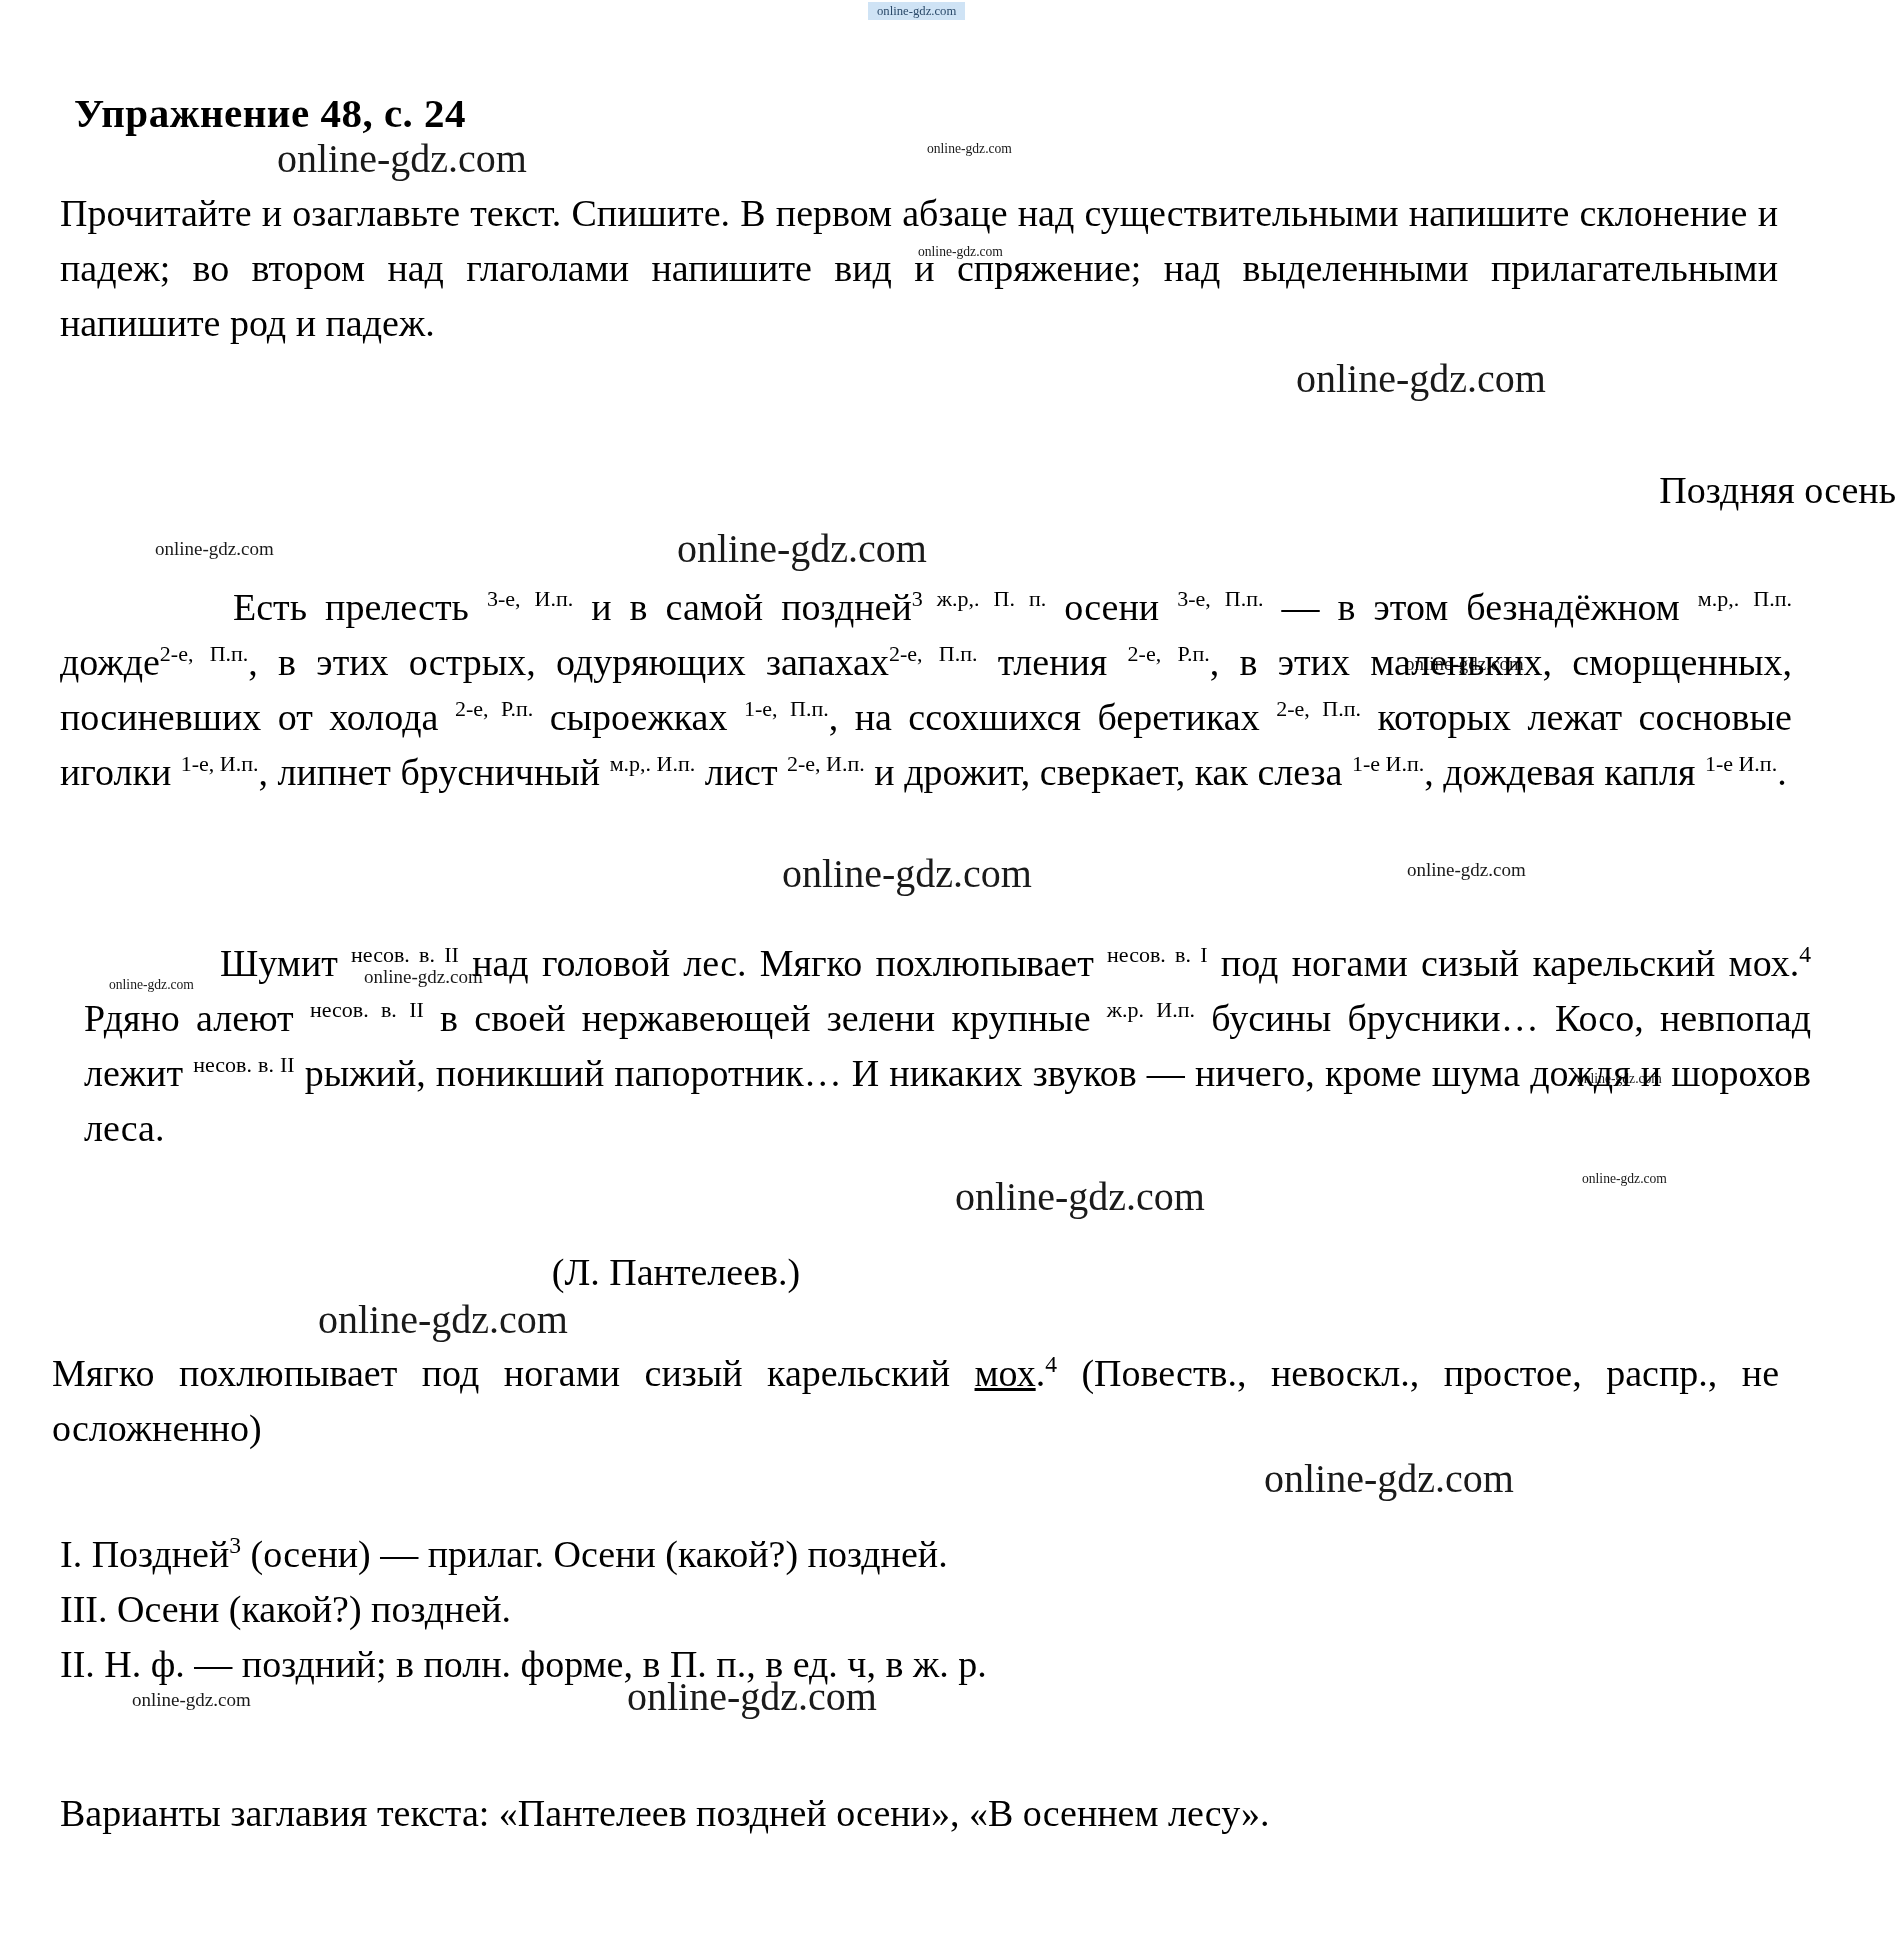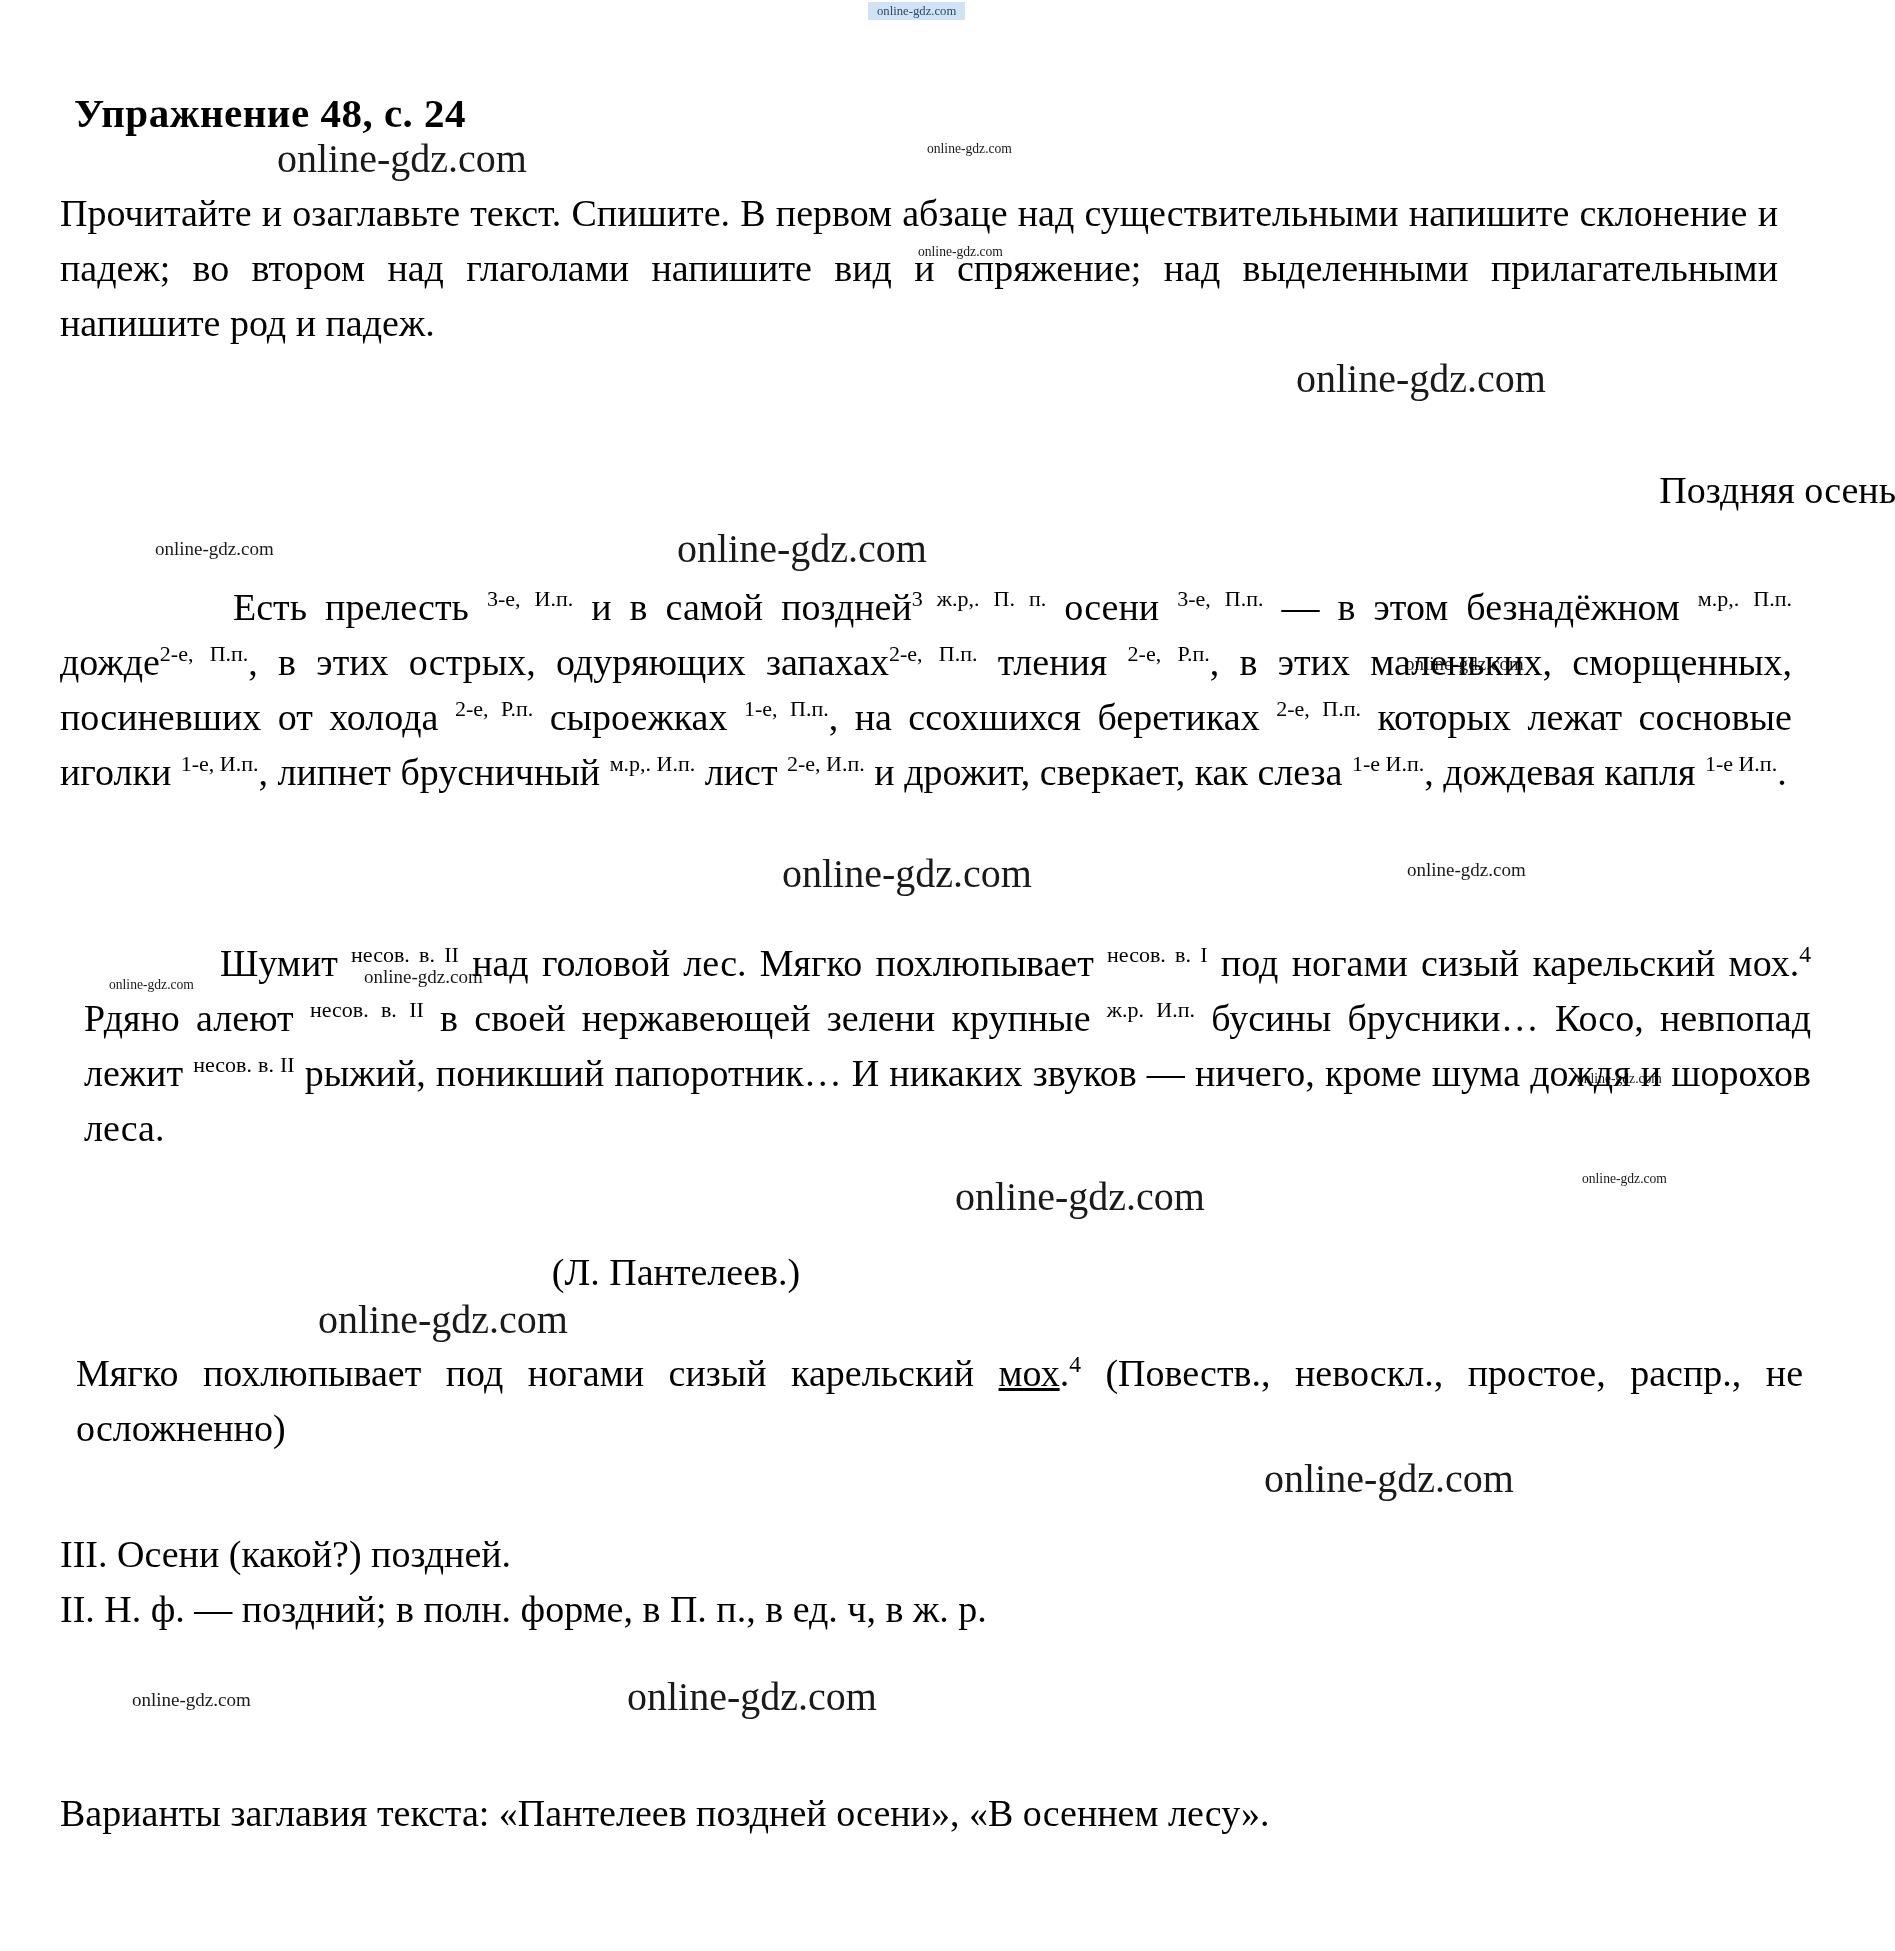--- a/index.html
+++ b/index.html
@@ -94,21 +94,21 @@
   .author {
     position: absolute;
     left: 8px;
     top: 1250px;
     width: 1336px;
     text-align: center;
     font-size: 38px;
   }
 
   .analysis1 {
-    left: 76px;
+    left: 52px;
     top: 1346px;
     width: 1727px;
     text-indent: 0;
   }
 
   .analysis2 {
     left: 60px;
     top: 1527px;
     width: 1727px;
   }
@@ -169,20 +169,21 @@
 
   <div class="block body1"><span>Есть прелесть </span><sup class="g">3-е, И.п.</sup><span> и в самой поздней</span><sup class="g">3 ж.р,. П. п.</sup><span> осени </span><sup class="g">3-е, П.п.</sup><span> — в этом безнадёжном </span><sup class="g">м.р,. П.п.</sup><span> дожде</span><sup class="g">2-е, П.п.</sup><span>, в этих острых, одуряющих запахах</span><sup class="g">2-е, П.п.</sup><span> тления </span><sup class="g">2-е, Р.п.</sup><span>, в этих маленьких, сморщенных, посиневших от  холода </span><sup class="g">2-е, Р.п.</sup><span> сыроежках </span><sup class="g">1-е, П.п.</sup><span>, на ссохшихся беретиках </span><sup class="g">2-е, П.п.</sup><span> которых лежат сосновые иголки </span><sup class="g">1-е, И.п.</sup><span>, липнет брусничный </span><sup class="g">м.р,. И.п.</sup><span> лист </span><sup class="g">2-е, И.п.</sup><span> и дрожит, сверкает, как слеза </span><sup class="g">1-е И.п.</sup><span>, дождевая капля </span><sup class="g">1-е И.п.</sup><span>.</span></div>
 
   <div class="block body2"><span>Шумит </span><sup class="g">несов. в. II</sup><span> над головой лес. Мягко похлюпывает </span><sup class="g">несов. в. I</sup><span> под ногами сизый карельский мох.</span><sup class="num">4</sup><span> Рдяно алеют </span><sup class="g">несов. в. II</sup><span> в своей нержавеющей зелени крупные </span><sup class="g">ж.р. И.п.</sup><span> бусины брусники… Косо, невпопад лежит </span><sup class="g">несов. в. II</sup><span> рыжий, поникший папоротник… И никаких звуков — ничего, кроме шума дождя и шорохов леса.</span></div>
 
   <div class="author">(Л. Пантелеев.)</div>
 
   <div class="block analysis1"><span>Мягко похлюпывает под ногами сизый карельский </span><span class="u">мох</span><span>.</span><sup class="num">4</sup><span> (Повеств., невоскл., простое, распр., не осложненно)</span></div>
 
   <div class="block analysis2">
+    <span class="ln"><span>I. Поздней</span><sup class="num">3</sup><span> (осени) — прилаг. Осени (какой?)  поздней.</span></span>
     <span class="ln">III.  Осени (какой?)  поздней.</span>
     <span class="ln">II. Н. ф. — поздний; в полн. форме, в П. п., в ед. ч, в ж. р.</span>
   </div>
 
   <div class="block variants">Варианты заглавия текста: «Пантелеев поздней осени», «В осеннем лесу».</div>
 
 </div>
 
 
 </body></html>

